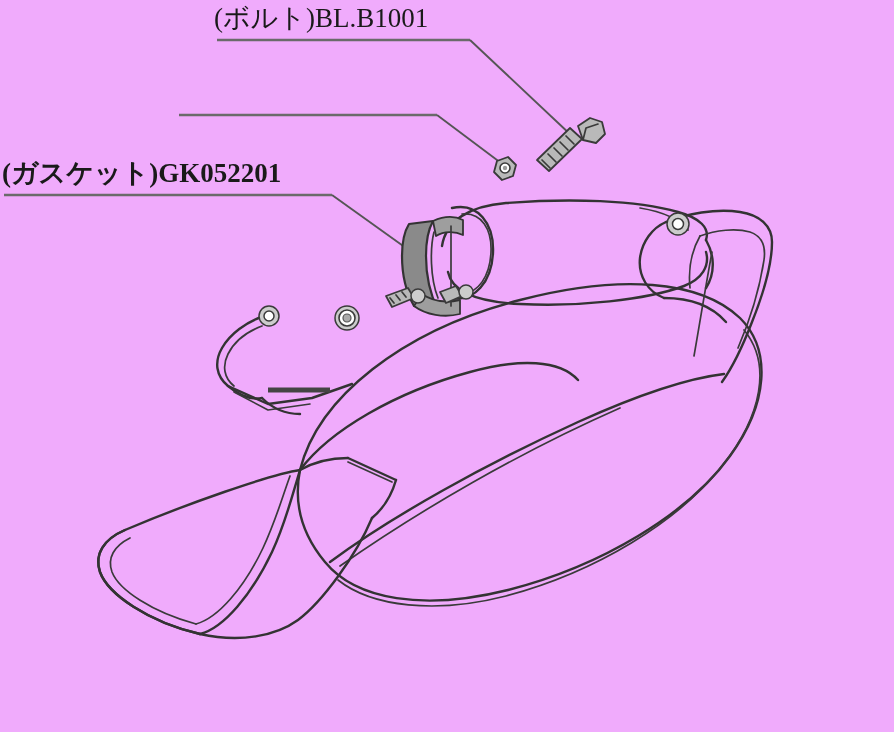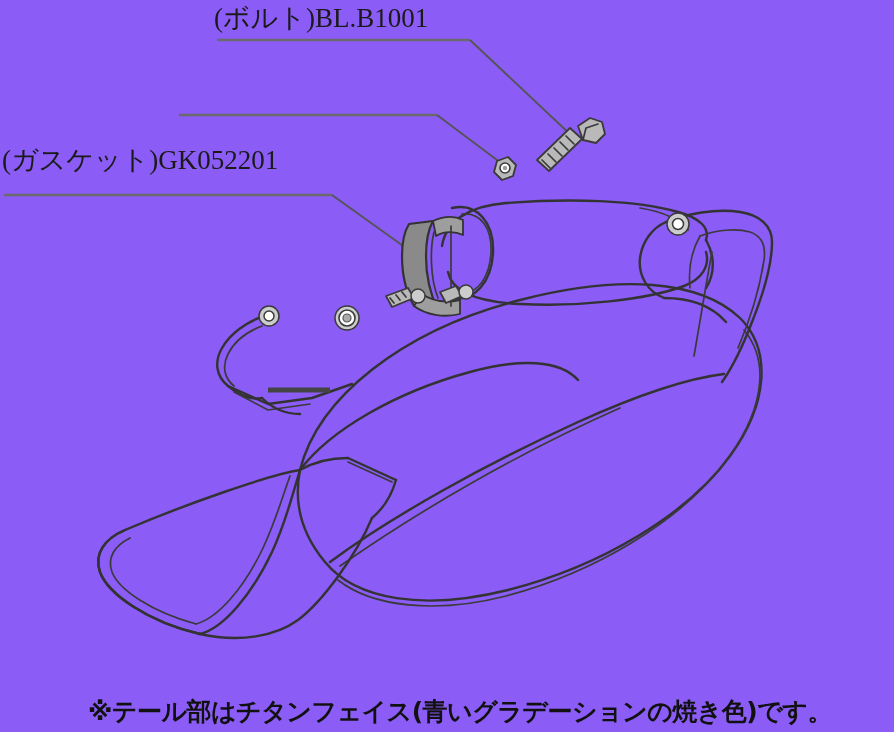--- a/index.html
+++ b/index.html
@@ -7,35 +7,35 @@
     padding: 0;
     background: #ffffff;
   }
   body {
     font-family: "Liberation Serif", "DejaVu Serif", serif;
   }
   #page {
     position: relative;
     width: 894px;
     height: 732px;
-    background: #8b5cf6;
+    background: #f0abfc;
     overflow: hidden;
   }
   .label {
     position: absolute;
     white-space: nowrap;
     color: #1a1a1a;
     font-family: "Liberation Serif", "DejaVu Serif", serif;
     font-size: 27px;
     line-height: 1.05;
     letter-spacing: 0px;
   }
   .label-bolt   { left: 214px; top: 4px; }
   .label-nut    { left: 176px; top: 79px; }
-  .label-gasket { left: 2px;  top: 146px; }
+  .label-gasket { left: 2px;  top: 159px; font-weight: bold; }
 
   .caption {
     position: absolute;
     left: 88px;
     top: 695px;
     white-space: nowrap;
     color: #111111;
     font-family: "DejaVu Sans", "Liberation Sans", sans-serif;
     font-size: 25px;
     font-weight: 700;
@@ -253,15 +253,14 @@
       <path class="ln-t" d="M 712 252 C 706 284, 700 322, 694 356"></path>
     </g>
 
   </svg>
 
   <div class="label label-bolt">(ボルト)BL.B1001</div>
 
 
   <div class="label label-gasket">(ガスケット)GK052201</div>
 
-  <div class="caption">※テール部はチタンフェイス(青いグラデーションの焼き色)です。</div>
 
 </div>
 
 </body></html>

